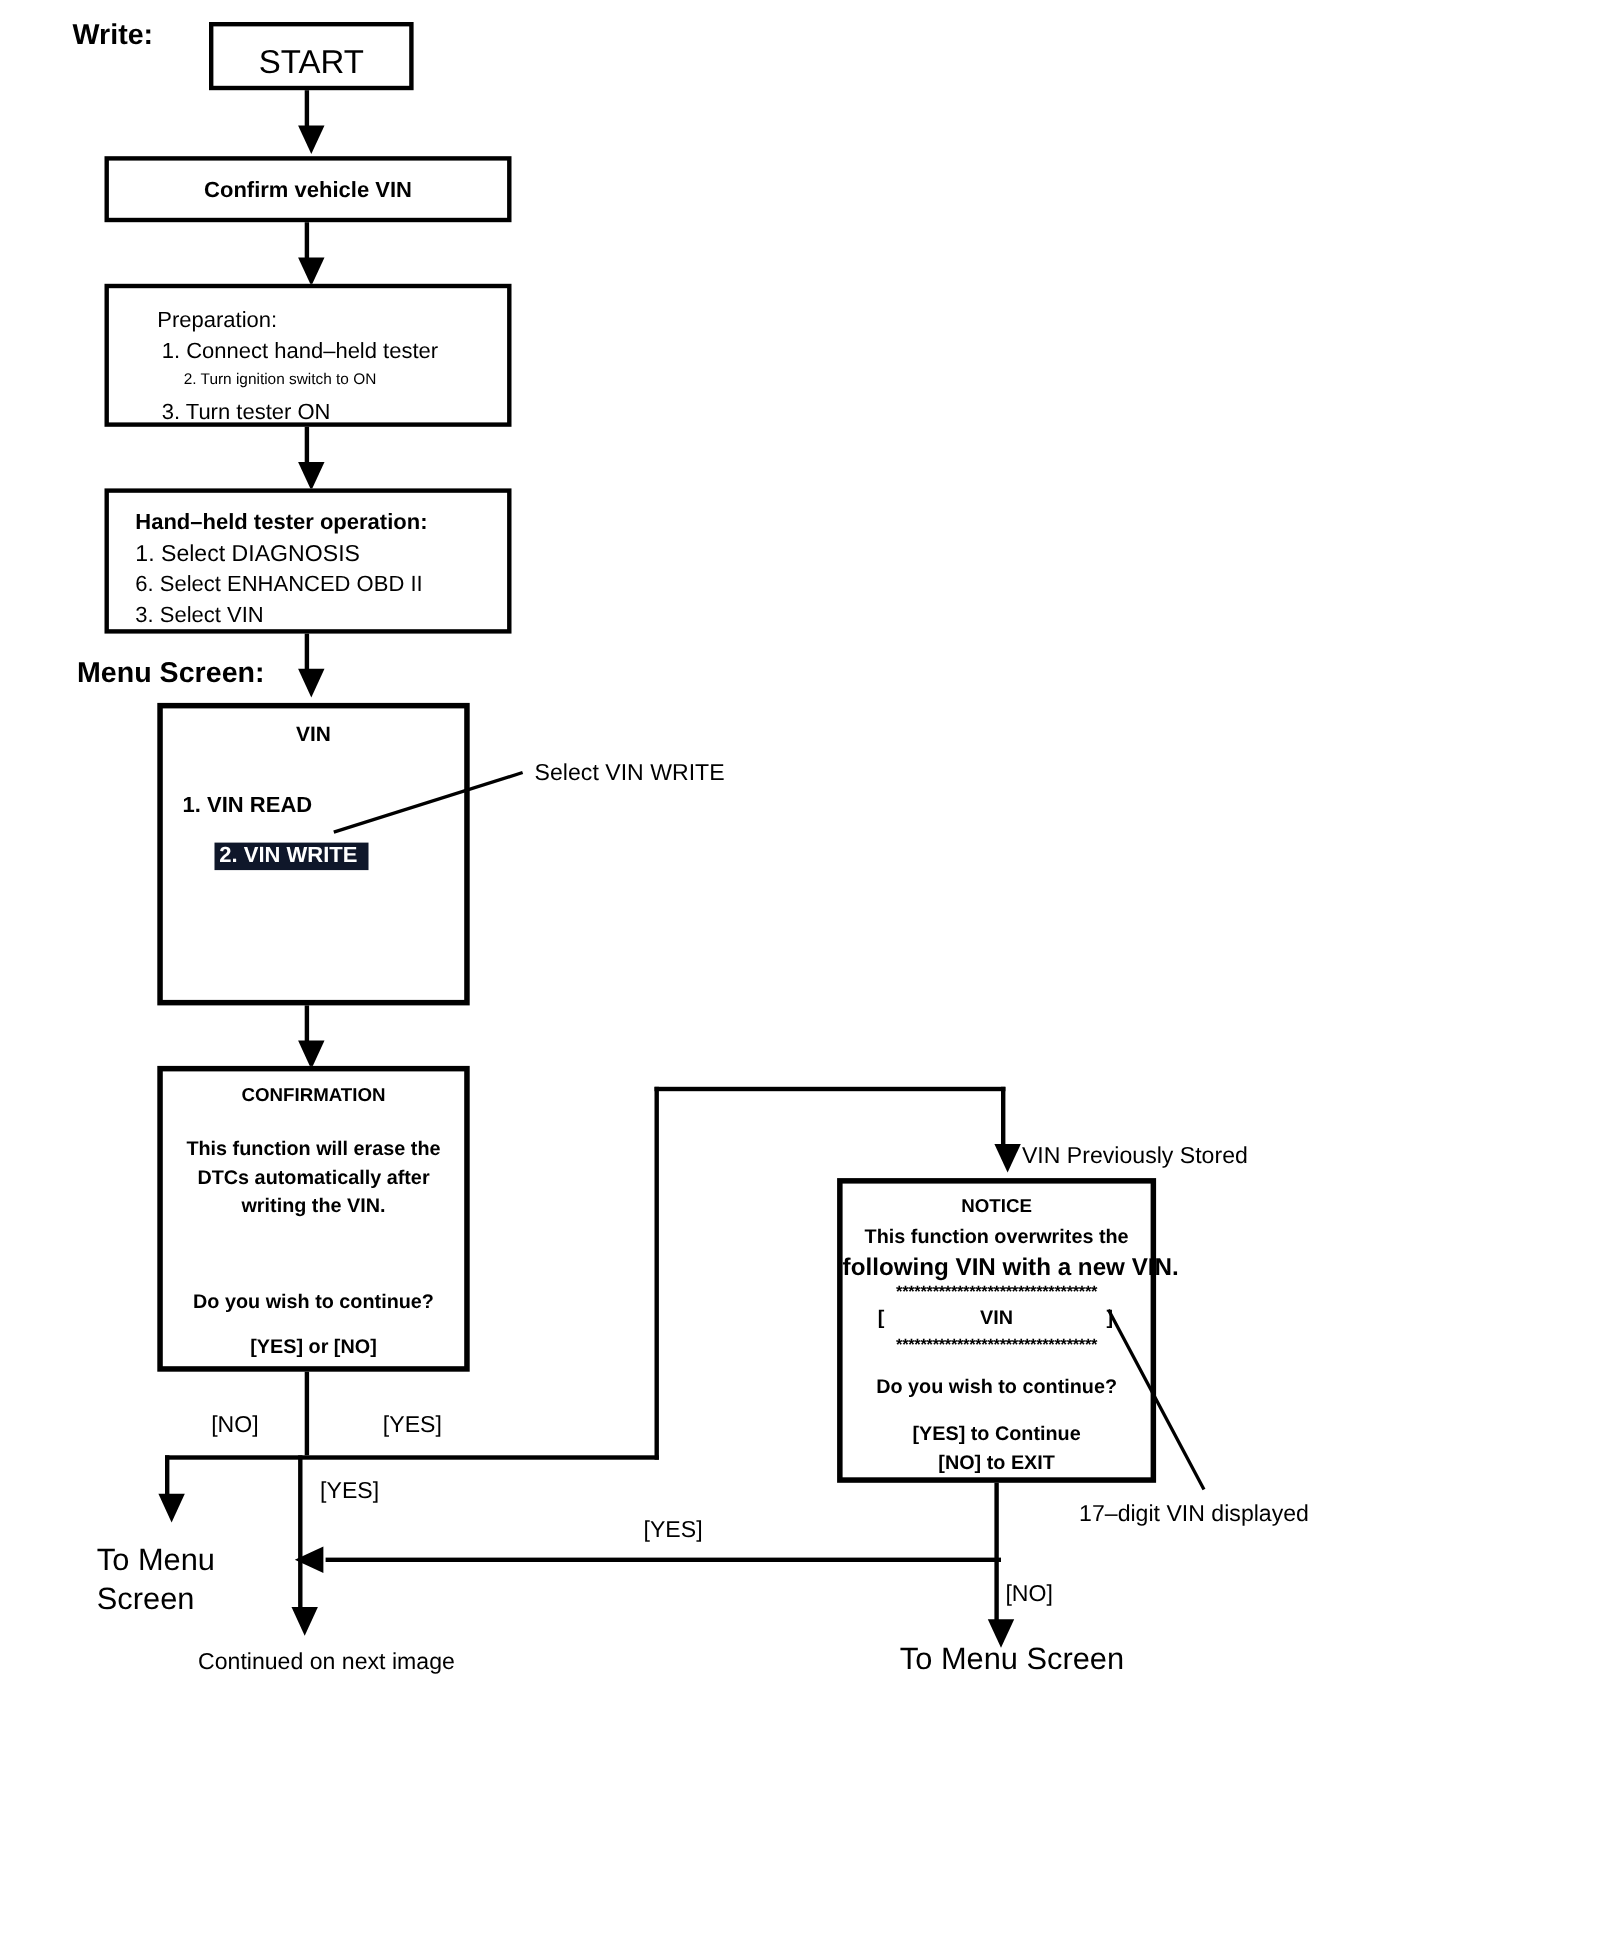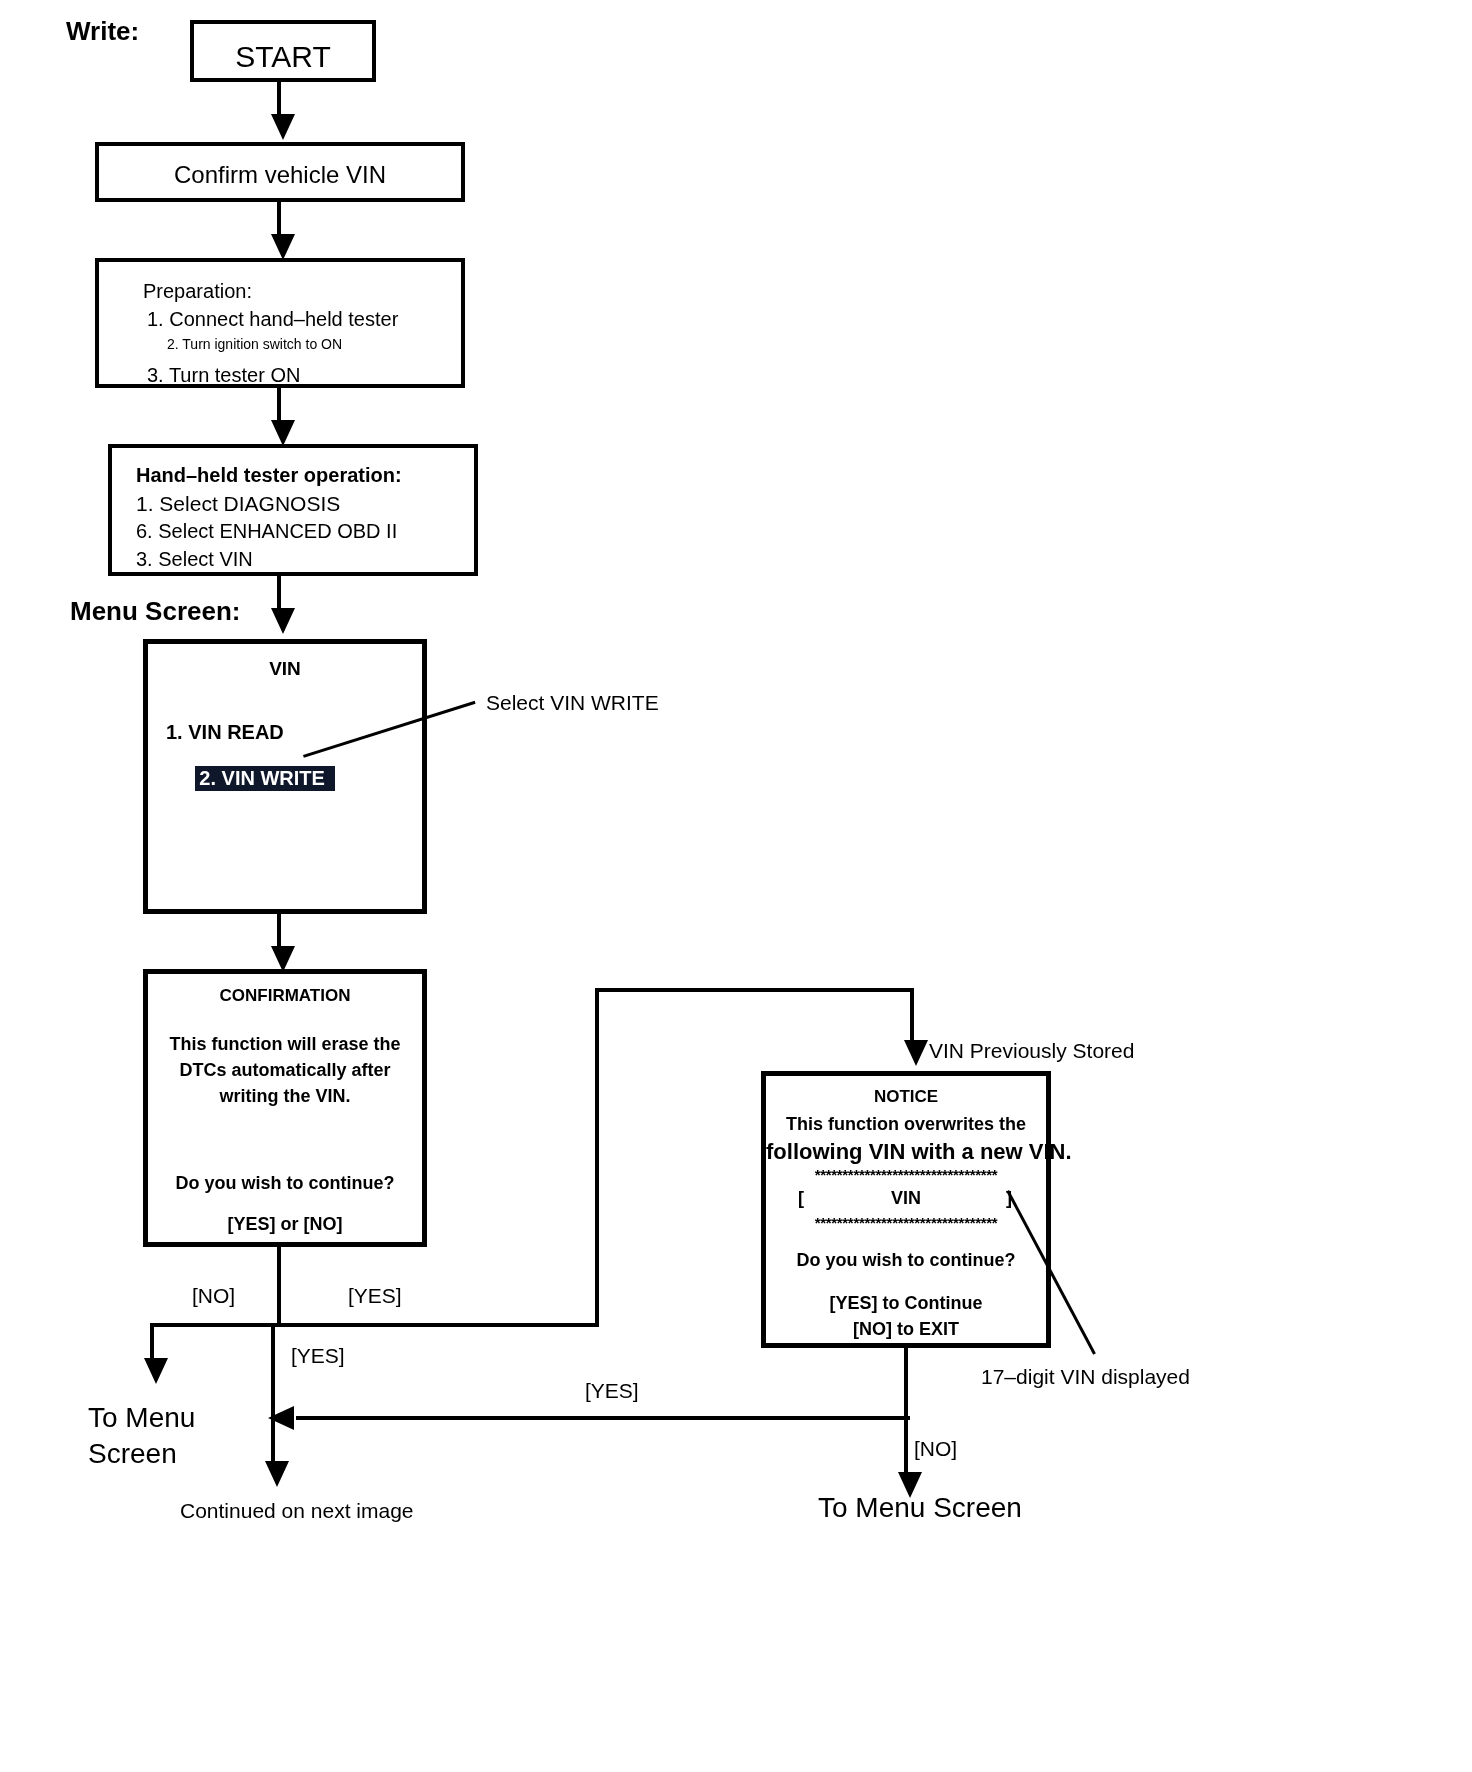--- a/index.html
+++ b/index.html
@@ -71,37 +71,37 @@
   <div class="lbl bold" style="left:66px; top:18px; font-size:26px;">Write:</div>
 
   <div class="box" style="left:190px; top:20px; width:186px; height:62px;">
     <div class="lbl ctr" style="left:0; top:18px; width:100%; font-size:30px;">START</div>
   </div>
 
   <div class="ln vline" style="left:277px; top:82px; height:42px;"></div>
   <div class="arrowhead" style="left:271px; top:114px;"></div>
 
   <div class="box" style="left:95px; top:142px; width:370px; height:60px;">
-    <div class="lbl ctr" style="left:0; top:17px; width:100%; font-size:24px;">Confirm vehicle VIN</div>
+    <div class="lbl ctr" style="left:0; top:17px; width:100%; font-size:20px;font-weight:bold;">Confirm vehicle VIN</div>
   </div>
 
   <div class="ln vline" style="left:277px; top:202px; height:42px;"></div>
   <div class="arrowhead" style="left:271px; top:234px;"></div>
 
   <div class="box" style="left:95px; top:258px; width:370px; height:130px;">
     <div class="lbl" style="left:44px; top:19px; font-size:20px;">Preparation:</div>
     <div class="lbl" style="left:48px; top:47px; font-size:20px;">1. Connect hand–held tester</div>
     <div class="lbl" style="left:48px; top:75px; font-size:14px;margin-left:20px;">2. Turn ignition switch to ON</div>
     <div class="lbl" style="left:48px; top:103px; font-size:20px;">3. Turn tester ON</div>
   </div>
 
   <div class="ln vline" style="left:277px; top:388px; height:42px;"></div>
   <div class="arrowhead" style="left:271px; top:420px;"></div>
 
-  <div class="box" style="left:108px; top:444px; width:370px; height:132px;">
+  <div class="box" style="left:95px; top:444px; width:370px; height:132px;">
     <div class="lbl bold" style="left:24px; top:17px; font-size:20px;">Hand–held tester operation:</div>
     <div class="lbl" style="left:24px; top:45px; font-size:21px;">1. Select DIAGNOSIS</div>
     <div class="lbl" style="left:24px; top:73px; font-size:20px;">6. Select ENHANCED OBD II</div>
     <div class="lbl" style="left:24px; top:101px; font-size:20px;">3. Select VIN</div>
   </div>
 
   <div class="lbl bold" style="left:70px; top:598px; font-size:26px;">Menu Screen:</div>
 
   <div class="ln vline" style="left:277px; top:576px; height:42px;"></div>
   <div class="arrowhead" style="left:271px; top:608px;"></div>

